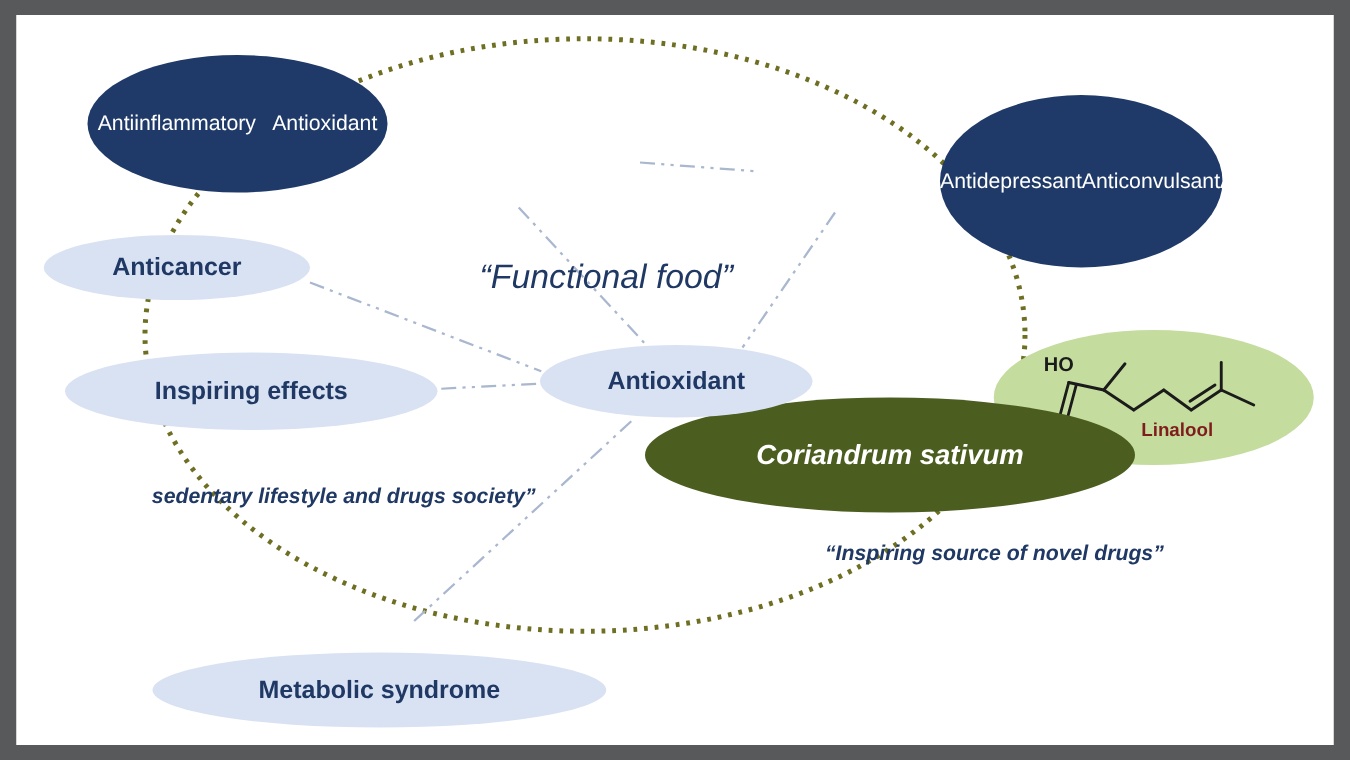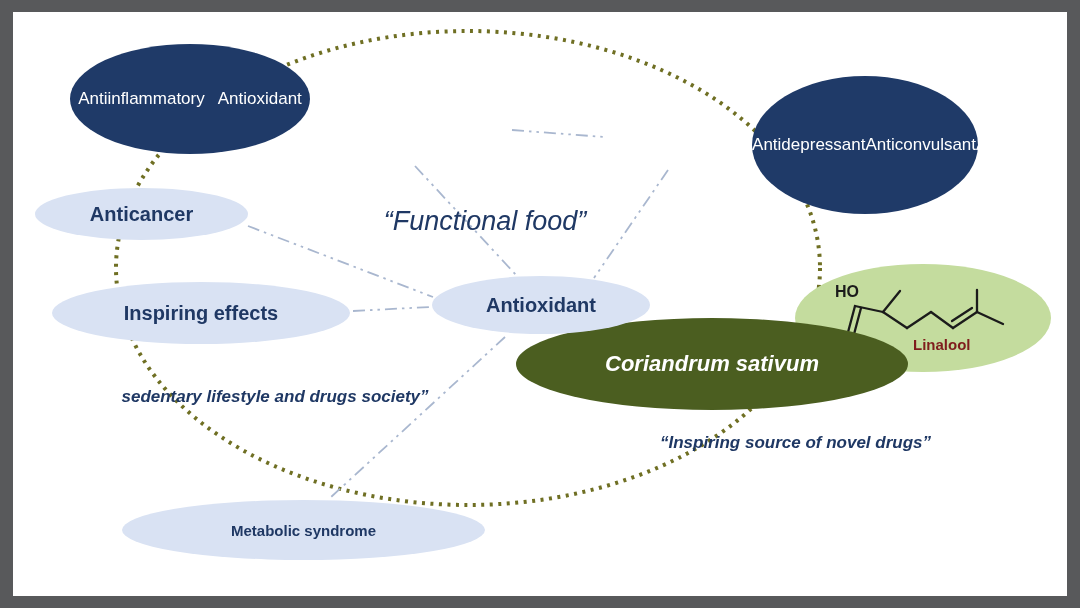--- a/index.html
+++ b/index.html
@@ -40,21 +40,21 @@
   .b-anticancer{ left:35px;  top:188px; width:213px; height:52px;  z-index:4; font-size:20px; }
   .b-protective{ left:52px;  top:282px; width:298px; height:62px;  z-index:4; font-size:20px; }
   .b-antiox    { left:432px; top:276px; width:218px; height:58px;  z-index:4; font-size:20px; }
   .b-coriandrum{
     left:516px; top:318px; width:392px; height:92px; z-index:3;
     background:var(--dark-green,#4b5e20); color:#ffffff;
     font-size:22px; font-weight:bold; font-style:italic;
   }
   .b-linalool  { left:795px; top:264px; width:256px; height:108px; z-index:2;
                  background:var(--light-green,#c4dc9e);text-decoration:underline; }
-  .b-metabolic { left:122px; top:500px; width:363px; height:60px;  z-index:4; font-size:15px; }
+  .b-metabolic { left:122px; top:522px; width:363px; height:60px;  z-index:4; font-size:20px; }
   .b-metadetail{ left:448px; top:478px; width:202px; height:110px; z-index:3; font-size:17px; line-height:26px; }
 
   .t-func {
     position:absolute; left:335px; top:206px; width:300px; z-index:5;
     text-align:center; font-size:27px; font-weight:normal; font-style:italic;
     color:var(--text-navy,#1f3864);
   }
   .quote {
     position:absolute; z-index:5; text-align:center;
     font-size:17px; font-weight:bold; font-style:italic;

